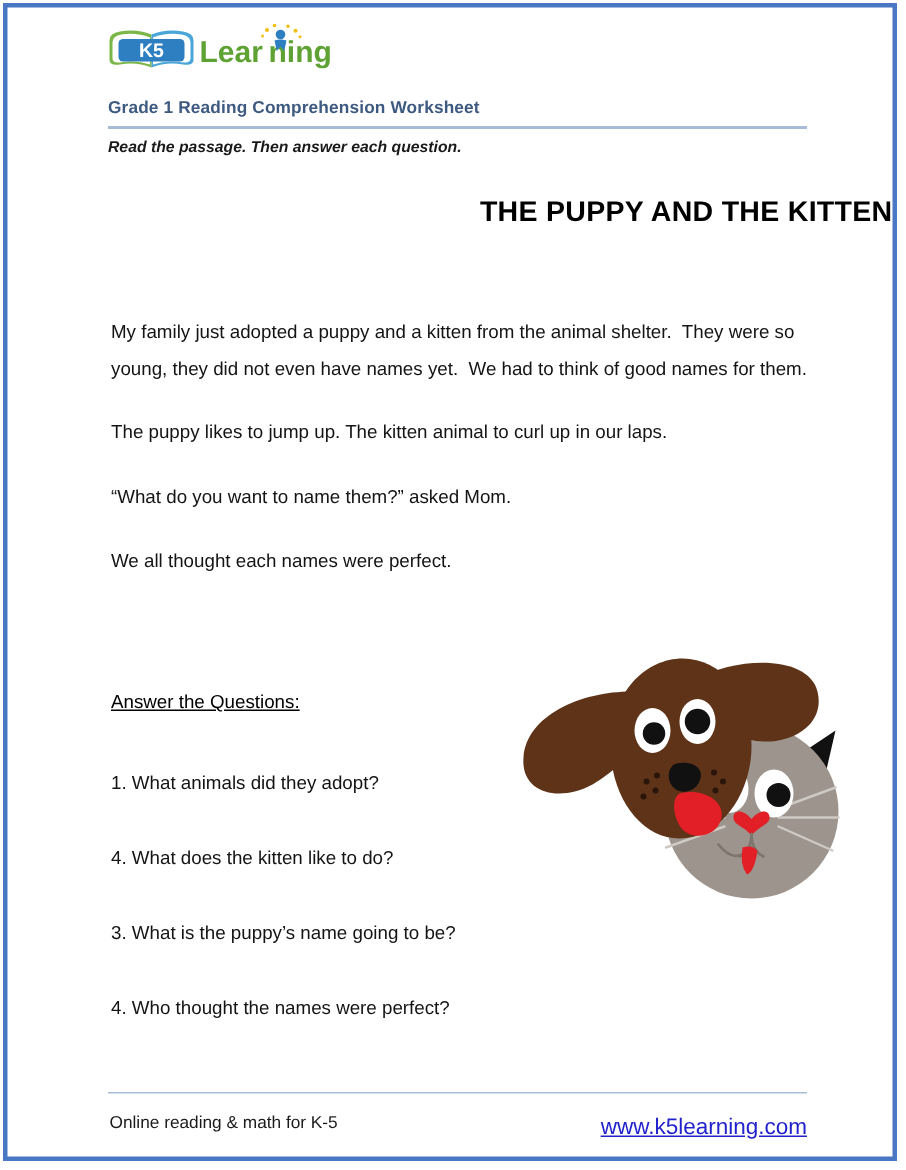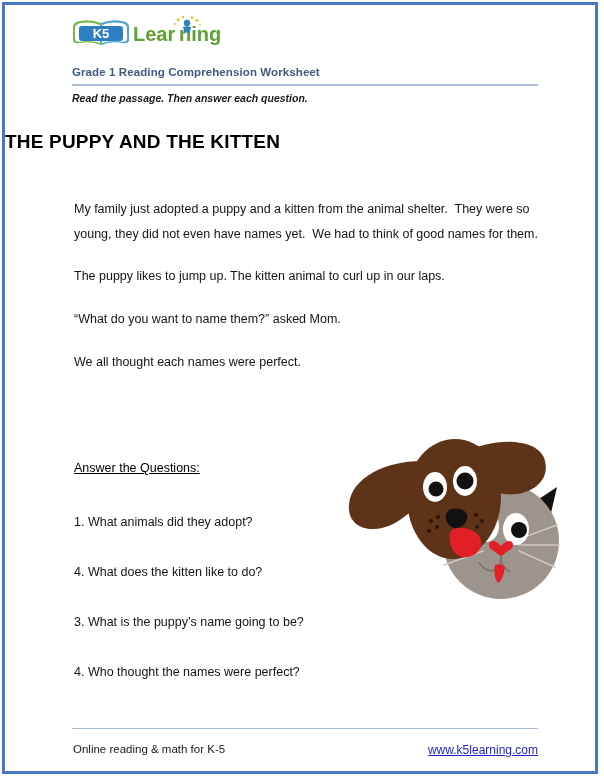--- a/index.html
+++ b/index.html
@@ -70,38 +70,38 @@
     color: #1a1a1a;
     white-space: nowrap;
   }
 
   
   #worksheet-title {
     position: absolute;
     left: 0;
     top: 126px;
     width: 590px;
-    text-align: left;
+    text-align: right;
     font-size: 19px;
     font-weight: bold;
     color: #000000;
     letter-spacing: .2px;
   }
 
   
   #passage {
     position: absolute;
     left: 69px;
     top: 192px;
     width: 470px;
     font-size: 12.5px;
     color: #141414;
   }
   .passage-para {
-    margin: 0 0 18px 0;
+    margin: 12px 0 18px 0;
     line-height: 25px;
     white-space: pre-wrap;
   }
   #passage .passage-para:first-child { margin-bottom: 17px; }
 
   
   #questions-heading {
     position: absolute;
     left: 69px;
     top: 456px;
@@ -147,21 +147,21 @@
     left: 68px;
     top: 738px;
     font-size: 11.5px;
     color: #1a1a1a;
     white-space: nowrap;
   }
   #footer-link {
     position: absolute;
     right: 57px;
     top: 738px;
-    font-size: 12px;
+    font-size: 15px;
     color: #2222cc;
     text-decoration: underline;
     white-space: nowrap;
     cursor: pointer;
   }
 </style>
 </head>
 <body>
 
 <div id="page-frame">

